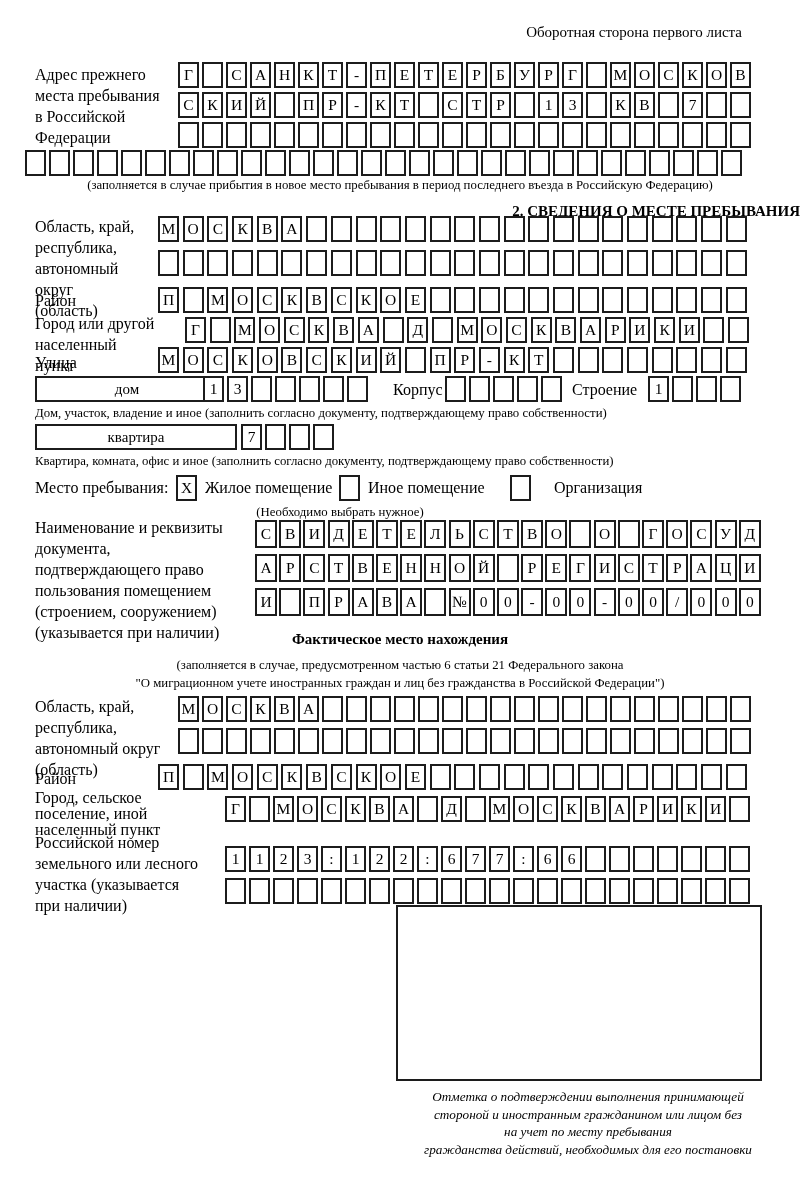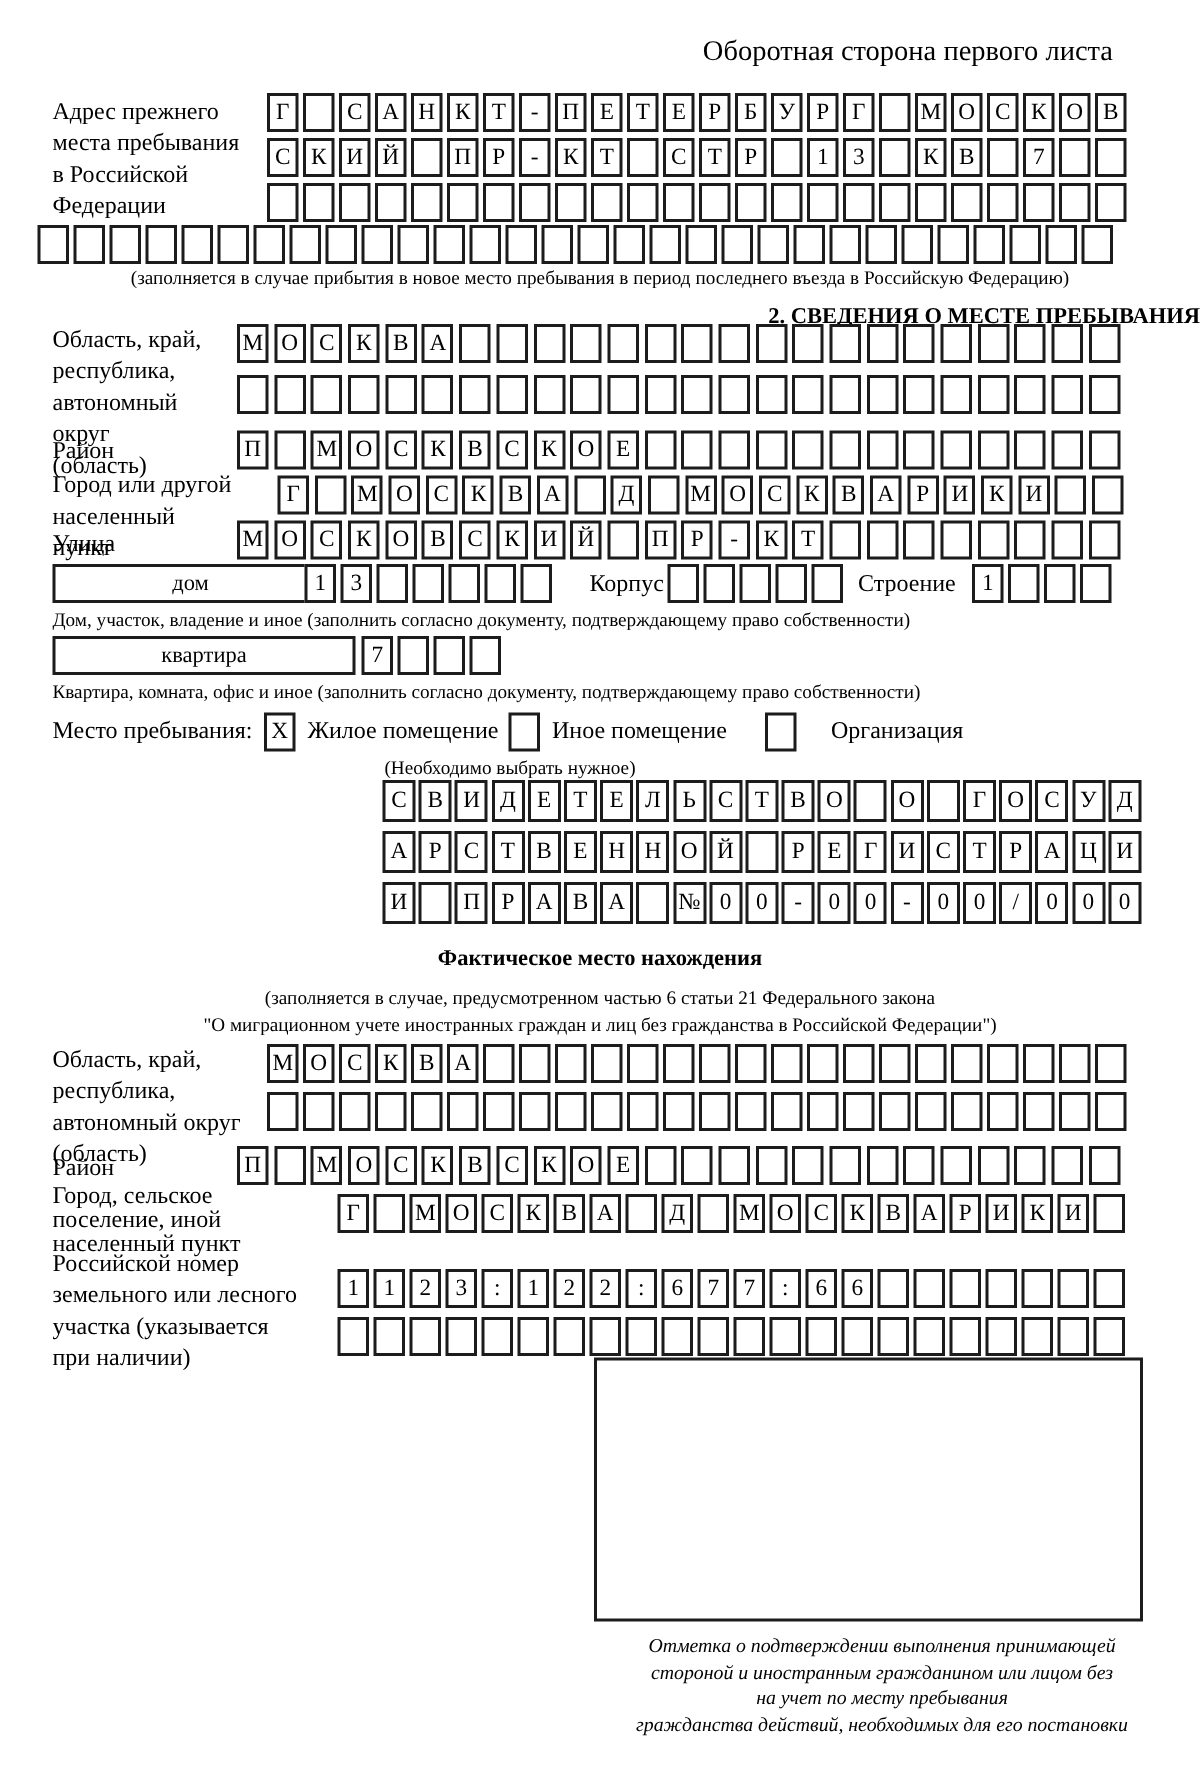--- a/index.html
+++ b/index.html
@@ -27,21 +27,21 @@
     position:absolute;box-sizing:border-box;height:26px;border:2px solid #1c1c1c;
     display:flex;align-items:center;justify-content:center;font-size:15px;
   }
   .stampbox{position:absolute;box-sizing:border-box;border:2px solid #1c1c1c;background:#fff;}
 </style>
 </head>
 <body>
 
 <div class="page">
 
-  <div class="abs" style="top:24px;right:58px;font-size:19px;">Оборотная сторона первого листа</div>
+  <div class="abs" style="top:24px;right:58px;font-size:15px;">Оборотная сторона первого листа</div>
 
   <div class="lbl" style="left:35px;top:64px;width:125px;">Адрес прежнего места пребывания в Российской Федерации</div>
   <div class="cellrow ga" style="left:178px;top:62px;">
       <div class="cell">Г</div>
       <div class="cell"></div>
       <div class="cell">С</div>
       <div class="cell">А</div>
       <div class="cell">Н</div>
       <div class="cell">К</div>
       <div class="cell">Т</div>
@@ -332,20 +332,21 @@
   <div class="cellrow ga" style="left:339px;top:475px;">
       <div class="cell"></div>
     </div>
   <div class="lbl" style="left:368px;top:477px;white-space:nowrap;">Иное помещение</div>
   <div class="cellrow ga" style="left:510px;top:475px;">
       <div class="cell"></div>
     </div>
   <div class="lbl" style="left:554px;top:477px;white-space:nowrap;">Организация</div>
   <div class="cap cap-center" style="left:140px;top:504px;width:400px;">(Необходимо выбрать нужное)</div>
 
+  <div class="lbl" style="left:35px;top:517px;width:195px;">Наименование и реквизиты документа, подтверждающего право пользования помещением (строением, сооружением) (указывается при наличии)</div>
   <div class="cellrow gd" style="left:255px;top:520px;">
       <div class="cell">С</div>
       <div class="cell">В</div>
       <div class="cell">И</div>
       <div class="cell">Д</div>
       <div class="cell">Е</div>
       <div class="cell">Т</div>
       <div class="cell">Е</div>
       <div class="cell">Л</div>
       <div class="cell">Ь</div>

